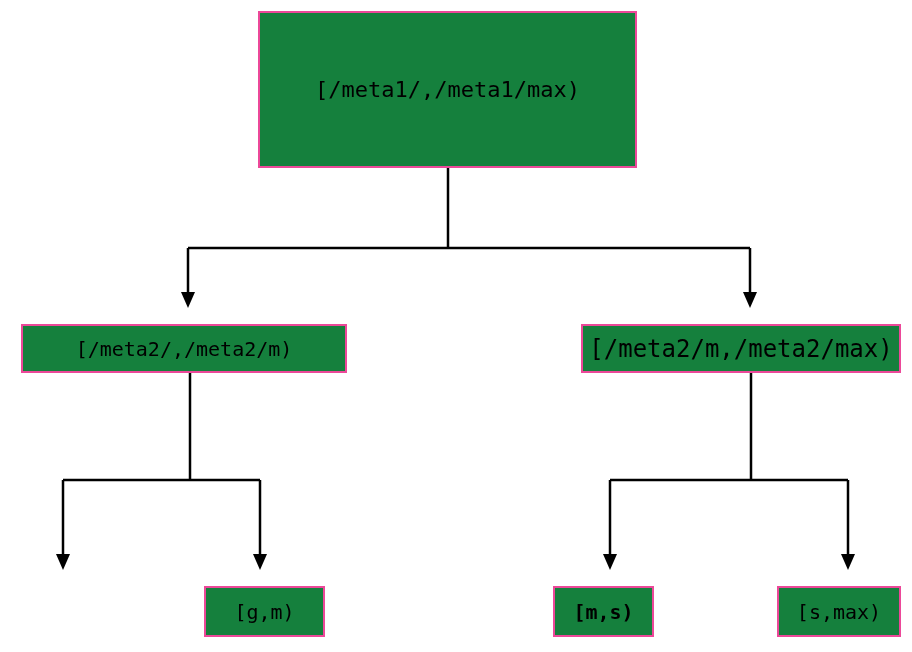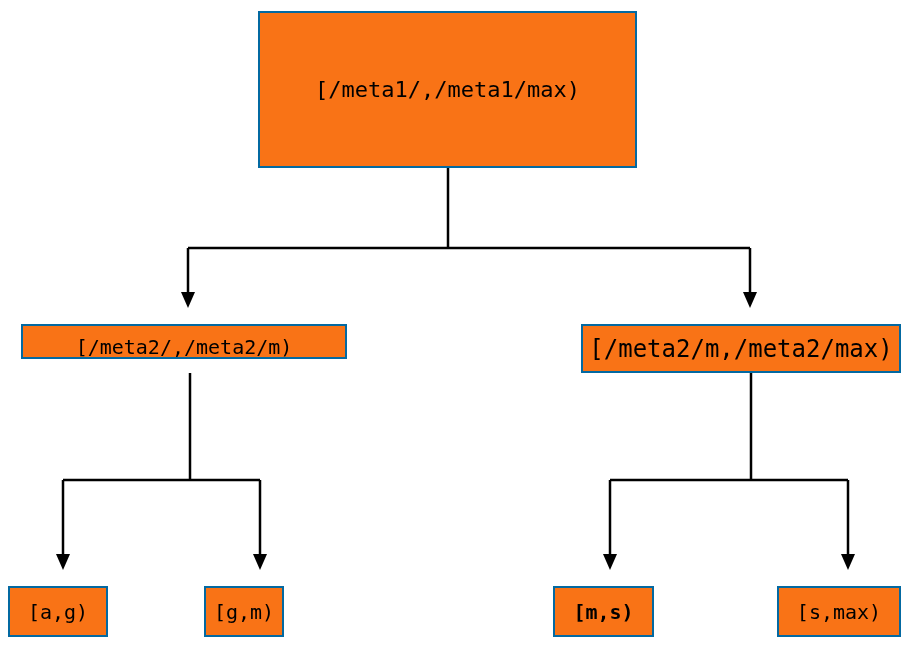--- a/index.html
+++ b/index.html
@@ -20,22 +20,22 @@
     position: absolute;
     left: 0;
     top: 0;
     width: 912px;
     height: 652px;
     pointer-events: none;
   }
   .node {
     position: absolute;
     box-sizing: border-box;
-    background: #f97316;
-    border: 2px solid #0369a1;
+    background: #15803d;
+    border: 2px solid #ec4899;
     display: flex;
     align-items: center;
     justify-content: center;
     color: #000000;
     white-space: pre;
     letter-spacing: 0px;
   }
   .node-label {
     display: block;
     line-height: 1;
@@ -44,38 +44,37 @@
     left: 258px;
     top: 11px;
     width: 379px;
     height: 157px;
     font-size: 22px;
   }
   .node-mid-left {
     left: 21px;
     top: 324px;
     width: 326px;
-    height: 35px;
+    height: 49px;
     font-size: 20px;
-    align-items: flex-end;
   }
   .node-mid-right {
     left: 581px;
     top: 324px;
     width: 320px;
     height: 49px;
     font-size: 24px;
   }
   .node-leaf {
     top: 586px;
     height: 51px;
     font-size: 20px;
   }
   .leaf-ag   { left: 8px;   width: 100px; }
-  .leaf-gm   { left: 204px; width: 80px; }
+  .leaf-gm   { left: 204px; width: 121px; }
   .leaf-ms   { left: 553px; width: 101px; font-weight: bold; }
   .leaf-smax { left: 777px; width: 124px; justify-content: center; }
 </style>
 </head>
 <body>
 
 <div id="canvas">
 
   <svg class="edges" viewBox="0 0 912 652" xmlns="http://www.w3.org/2000/svg">
 
@@ -112,23 +111,20 @@
   </div>
 
   <div class="node node-mid-left">
     <span class="node-label">[/meta2/,/meta2/m)</span>
   </div>
 
   <div class="node node-mid-right">
     <span class="node-label">[/meta2/m,/meta2/max)</span>
   </div>
 
-  <div class="node node-leaf leaf-ag">
-    <span class="node-label">[a,g)</span>
-  </div>
 
   <div class="node node-leaf leaf-gm">
     <span class="node-label">[g,m)</span>
   </div>
 
   <div class="node node-leaf leaf-ms">
     <span class="node-label">[m,s)</span>
   </div>
 
   <div class="node node-leaf leaf-smax">

